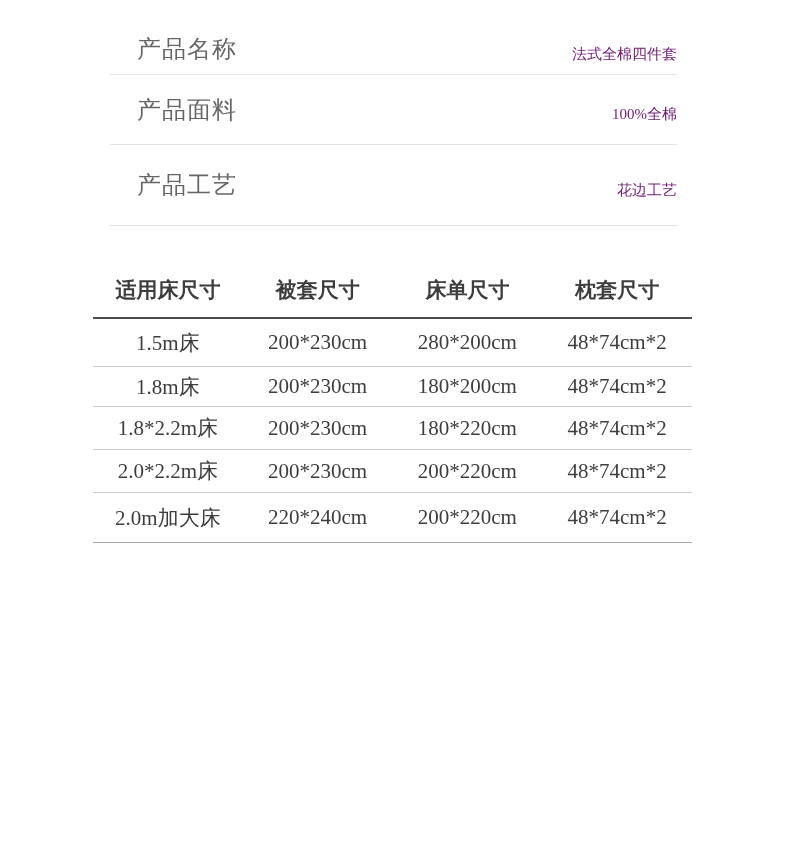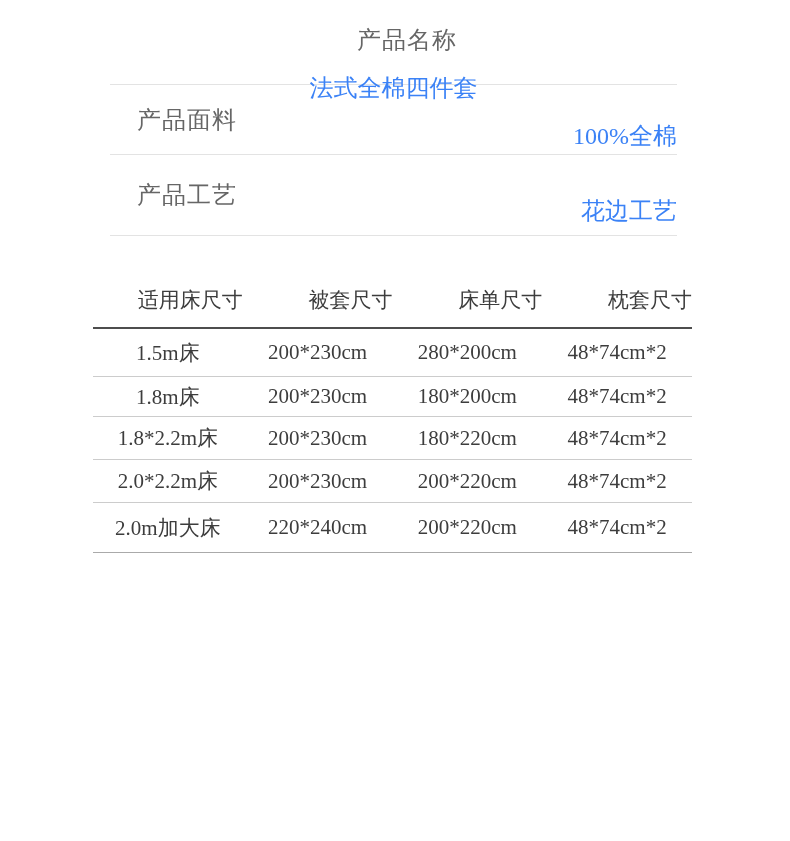--- a/index.html
+++ b/index.html
@@ -19,53 +19,53 @@
     margin-left: 110px;
     width: 567px;
   }
   .spec-row {
     display: flex;
     justify-content: space-between;
     align-items: center;
     box-sizing: border-box;
     border-bottom: 1px solid #e3e3e3;
   }
-  .spec-row.r1 { height: 85px; padding-top: 24px; flex-direction: column; }
+  .spec-row.r1 { height: 75px; padding-top: 24px; }
   .spec-row.r2 { height: 70px; text-align: right; }
   .spec-row.r3 { height: 81px; text-align: right; }
 
   .spec-label {
     font-family: "Liberation Sans", "DejaVu Sans", sans-serif;
     font-size: 24px;
     letter-spacing: 1px;
     color: #666666;
     padding-left: 27px;
   }
   .spec-value {
     font-family: "Liberation Serif", "DejaVu Serif", serif;
-    font-size: 24px;
-    color: #3b82f6;
+    font-size: 15px;
+    color: #701a75;
     position: relative;
-    top: 16px;
+    top: 5px;
   }
 
   
   table.size-table {
     margin: 37px 0 0 93px;
     width: 599px;
     border-collapse: collapse;
     table-layout: fixed;
     font-family: "Liberation Serif", "DejaVu Serif", serif;
     color: #3d3d3d;
   }
   .size-table th {
     height: 54px;
-    font-weight: normal;
+    font-weight: bold;
     font-size: 21px;
-    text-align: right;
+    text-align: center;
     vertical-align: middle;
     border-bottom: 2px solid #4d4d4d;
     padding: 0;
   }
   .size-table td {
     font-size: 21px;
     text-align: center;
     vertical-align: middle;
     border-bottom: 1px solid #cccccc;
     padding: 0;

